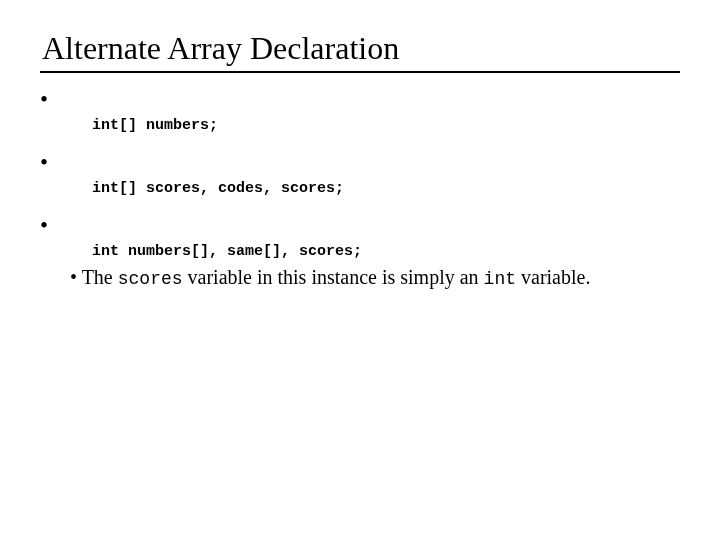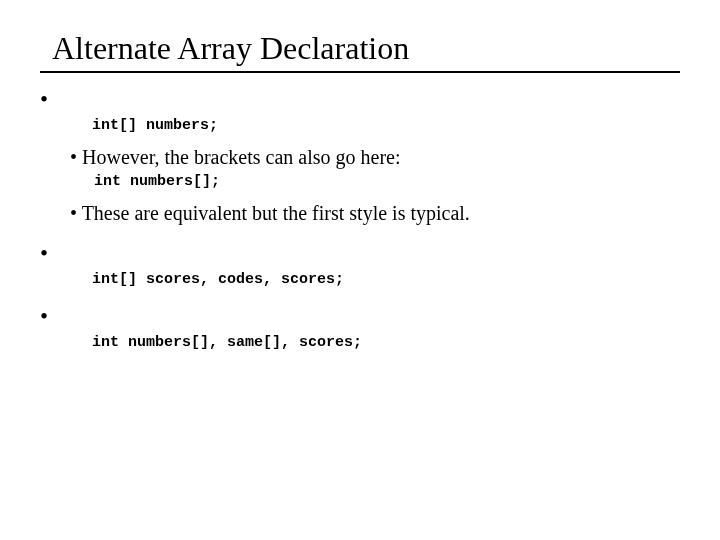--- a/index.html
+++ b/index.html
@@ -14,21 +14,21 @@
   }
   .slide {
     box-sizing: border-box;
     width: 720px;
     height: 540px;
     padding: 30px 20px 20px 20px;
   }
   .title {
     font-size: 32px;
     font-weight: normal;
-    margin: 0 0 4px 32px;
+    margin: 0 0 4px 22px;
   }
   .title-rule {
     border: none;
     border-top: 2px solid #000;
     margin: 0 20px 14px 20px;
   }
   ul.l1 {
     list-style: none;
     padding: 0;
     margin: 0 20px 0 20px;
@@ -83,34 +83,28 @@
 
 <div class="slide">
 
   <h1 class="title">Alternate Array Declaration</h1>
   <hr class="title-rule">
 
   <ul class="l1">
 
     <li>
       <span class="code">int[] numbers;</span>
-      <ul class="l2">
-        <li>
-          <span>However, the brackets can also go here:</span>
-          <span class="sub-code">int numbers[];</span>
-        </li>
-        <li>
-          <span>These are equivalent but the first style is typical.</span>
-        </li>
-      </ul>
     </li>
 
     <li>
       <span class="code">int[] scores, codes, scores;</span>
     </li>
 
     <li>
       <span class="code">int numbers[], same[], scores;</span>
+      <div class="note">
+        <span>The </span><span class="inline-code">scores</span><span> variable in this instance is simply an </span><span class="inline-code">int</span><span> variable.</span>
+      </div>
     </li>
 
   </ul>
 
 </div>
 
 </body></html>

